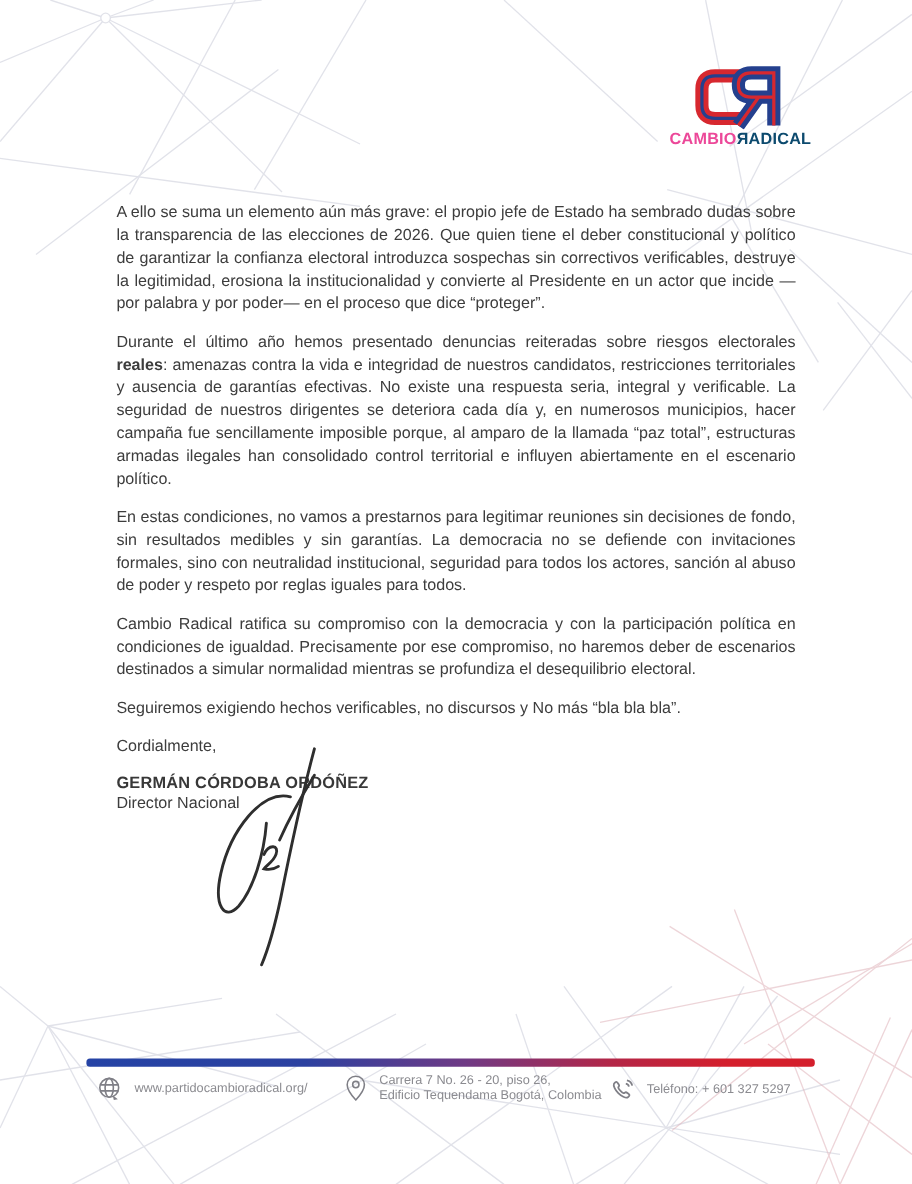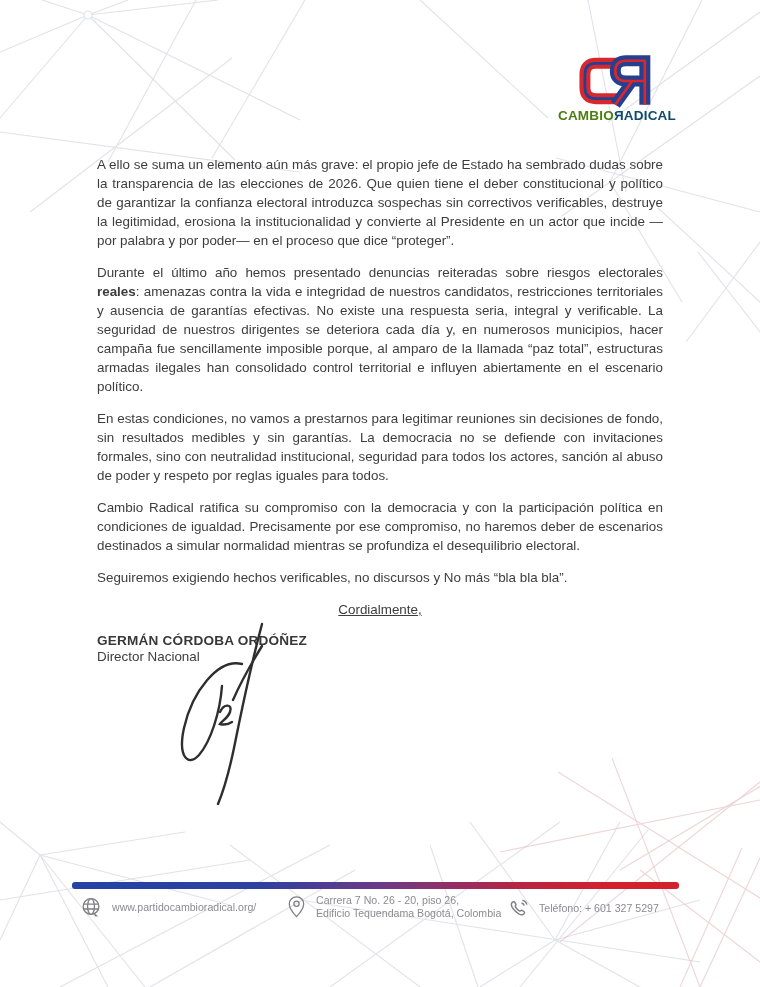--- a/index.html
+++ b/index.html
@@ -17,33 +17,33 @@
   
   .logo {
     position: absolute; left: 552px; top: 54px; width: 130px;
     z-index: 2; text-align: center;
   }
   .logo-monogram { display: block; margin: 0 auto 1px auto; }
   .logo-wordmark {
     font-size: 13.5px; font-weight: 800; letter-spacing: 0.2px;
     white-space: nowrap; line-height: 14px;
   }
-  .logo-word-blue { color: #4d7c0f; }
+  .logo-word-blue { color: #ec4899; }
   .logo-word-red  { color: #0c4a6e; }
   
   .letter {
-    position: absolute; left: 97px; top: 155px; width: 566px;
+    position: absolute; left: 97px; top: 167px; width: 566px;
     z-index: 1;
     color: #3d3d3d;
     font-size: 13.4px; line-height: 19px;
     text-align: justify;
   }
   .letter p { margin: 0 0 13px 0; }
   .letter p.last-line { }
-  .closing { text-align: center; margin-bottom: 52px; text-decoration: underline; }
+  .closing { text-align: left; margin-bottom: 52px; }
   .signer-name {
     font-weight: bold; font-size: 13.6px; color: #383838;
     letter-spacing: 0.2px; line-height: 17px;
   }
   .signer-title { font-size: 13.4px; color: #3d3d3d; line-height: 16px; }
   .signature-svg {
     position: absolute; left: 150px; top: 612px;
     z-index: 3; pointer-events: none;
   }
   

